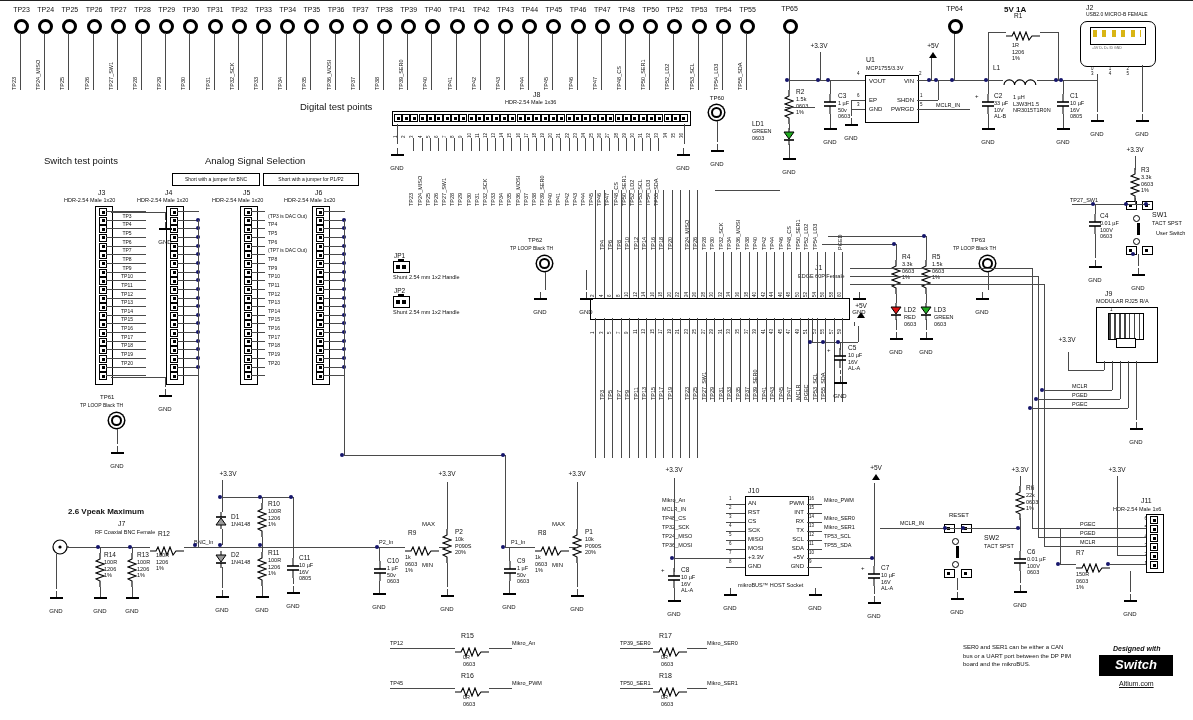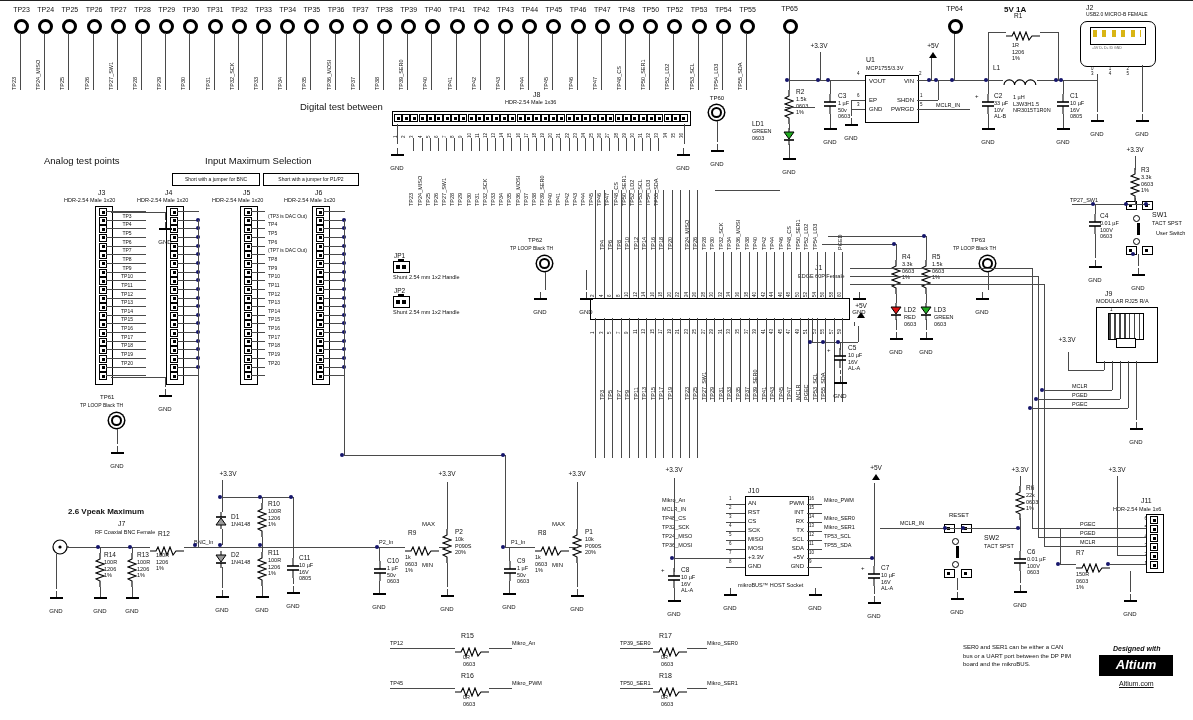--- a/index.html
+++ b/index.html
@@ -188,23 +188,23 @@
       <div class="abs t7 ctr" style="left: 709.8px; top: 6px; width: 27px;">TP54</div>
       <div class="tpc" style="left: 715.8px; top: 19px;"></div>
       <div class="wire vw" style="left: 721.8px; top: 33px; height: 57px;"></div>
       <div class="vtext t55" style="left: 713.8px; top: 46px; height: 44px;">TP54_LD3</div>
       <div class="abs t7 ctr" style="left: 734px; top: 6px; width: 27px;">TP55</div>
       <div class="tpc" style="left: 740px; top: 19px;"></div>
       <div class="wire vw" style="left: 746px; top: 33px; height: 57px;"></div>
       <div class="vtext t55" style="left: 738px; top: 46px; height: 44px;">TP55_SDA</div>
     </div>
 
-  <div class="abs t9" style="left:300px;top:102px">Digital test between</div>
-  <div class="abs t9" style="left:44px;top:156px">Analog test points</div>
-  <div class="abs t9" style="left:205px;top:156px">Input Maximum Selection</div>
+  <div class="abs t9" style="left:300px;top:102px">Digital test points</div>
+  <div class="abs t9" style="left:44px;top:156px">Switch test points</div>
+  <div class="abs t9" style="left:205px;top:156px">Analog Signal Selection</div>
   <div class="abs t8" style="left:68px;top:507px">2.6 Vpeak Maximum</div>
   <div class="banner" style="left:172px;top:173px;width:86px">Short with a jumper for BNC</div>
   <div class="banner" style="left:263px;top:173px;width:94px">Short with a jumper for P1/P2</div>
   <div class="abs t8" style="left:1004px;top:5px">5V 1A</div>
 
   <div class="abs t7" style="left:533px;top:91px">J8</div>
   <div class="abs t55" style="left:505px;top:99px">HDR-2.54 Male 1x36</div>
   <div class="hbox" style="left:392px;top:111px;width:297px;height:13px"></div>
   <div id="j8" class="abs" style="left:0;top:0">
       <div class="pinsq" style="left: 394px; top: 114px;">
@@ -1633,21 +1633,21 @@
       <div class="wire hw" style="left: 687px; top: 688px; width: 20px;"></div>
       <div class="abs t55" style="left: 707px; top: 680px;">Mikro_SER1</div>
     </div>
 
   <div class="note" style="left:963px;top:643px">
     <div>SER0 and SER1 can be either a CAN</div>
     <div>bus or a UART port between the DP PIM</div>
     <div>board and the mikroBUS.</div>
   </div>
   <div class="abs t7" style="left:1113px;top:645px;font-weight:bold;font-style:italic">Designed with</div>
-  <div class="altbox" style="left:1099px;top:655px;width:74px;height:21px">Altium</div>
+  <div class="altbox" style="left:1099px;top:655px;width:74px;height:21px">Switch</div>
   <div class="abs t7 link" style="left:1119px;top:680px">Altium.com</div>
 <div class="wire hw" style="left: 789px; top: 80px; width: 76px;"></div>
     <div class="wire hw" style="left: 917px; top: 80px; width: 86px;"></div>
     <div class="wire hw" style="left: 1037px; top: 80px; width: 60px;"></div>
     <div class="wire vw" style="left: 789px; top: 33px; height: 47px;"></div>
     <div class="wire vw" style="left: 954px; top: 33px; height: 47px;"></div>
     <div class="wire vw" style="left: 820px; top: 52px; height: 28px;"></div>
     <div class="wire vw" style="left: 789px; top: 80px; height: 10px;"></div>
     <div class="wire vw" style="left: 789px; top: 124px; height: 6px;"></div>
     <div class="wire vw" style="left: 789px; top: 144px; height: 8px;"></div>

